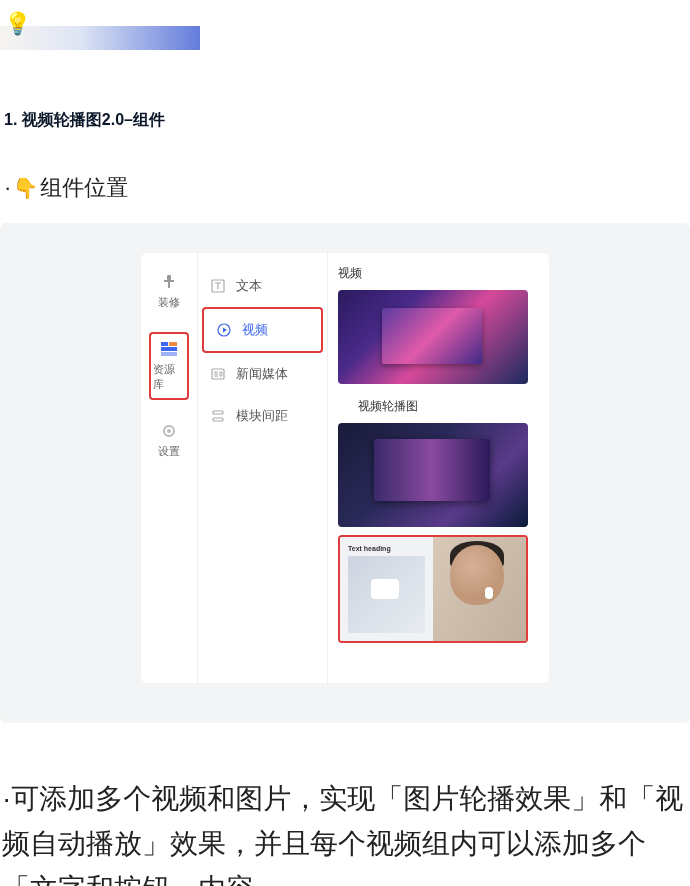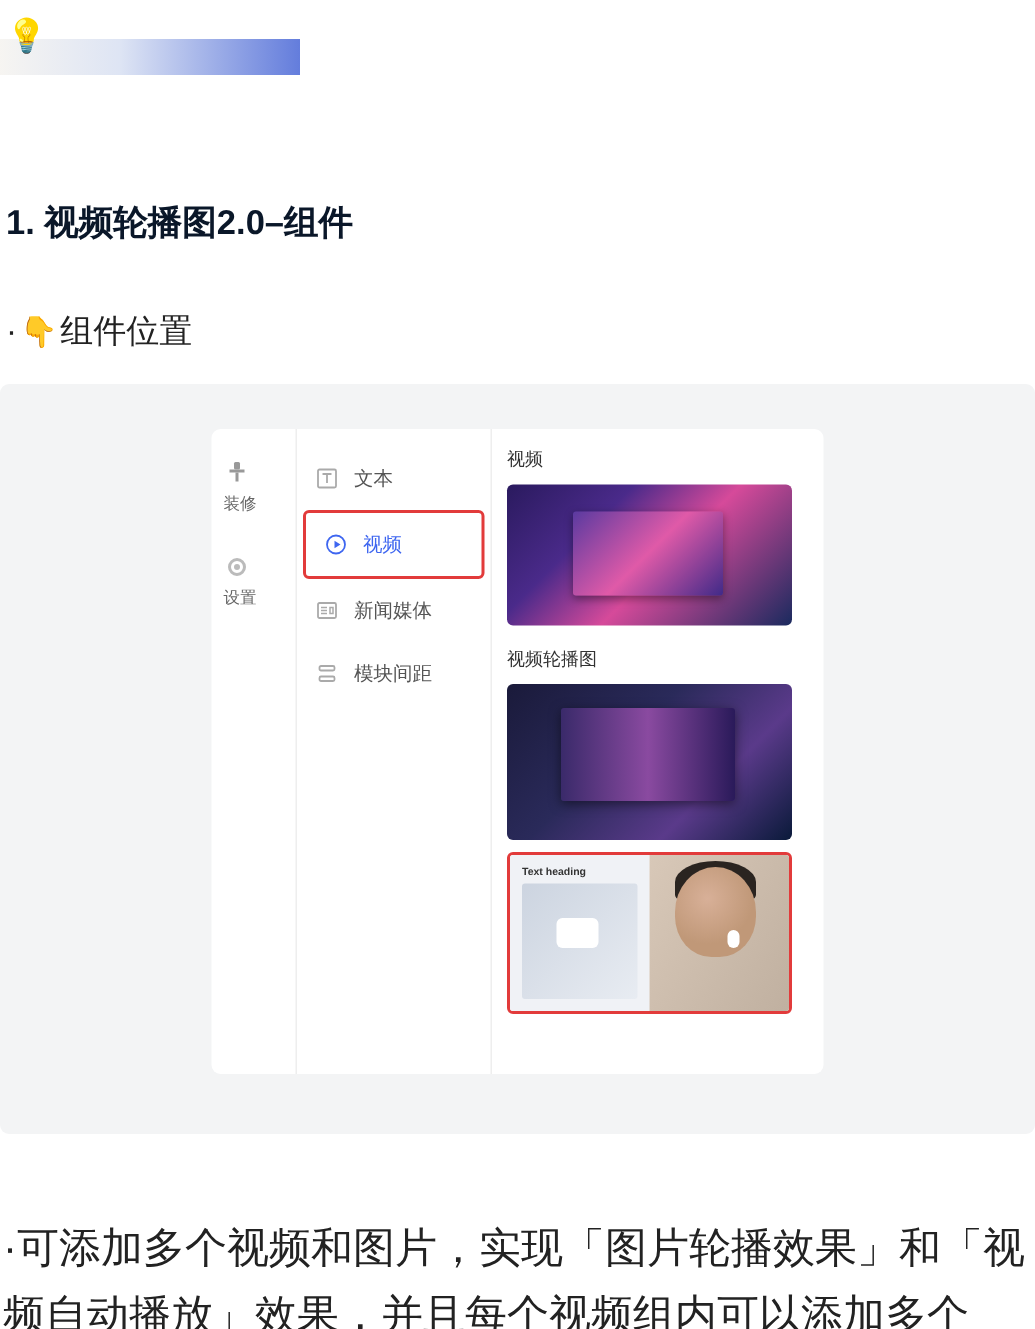--- a/index.html
+++ b/index.html
@@ -34,23 +34,23 @@
       margin-left: 0;
       width: 200px;
       height: 24px;
       background: linear-gradient(90deg, #f5f3ef 0%, #d8e0f2 40%, #4866d6 100%);
       opacity: 0.85;
       position: relative;
       top: -14px;
       z-index: -1;
     }
     .section-heading {
-      margin-top: 69px;
+      margin-top: 46px;
       padding-left: 4px;
-      font-size: 23px;
+      font-size: 16px;
       font-weight: 700;
       color: #0a1729;
     }
     .subheading-row {
       display: flex;
       align-items: center;
       margin-top: 42px;
       padding-left: 4px;
       font-size: 22px;
       color: #222;
@@ -80,21 +80,21 @@
       display: flex;
       flex-direction: column;
       align-items: center;
       padding-top: 16px;
       gap: 18px;
       border-right: 0;
     }
     .vnav-item {
       display: flex;
       flex-direction: column;
-      align-items: flex-start;
+      align-items: center;
       gap: 4px;
       font-size: 11px;
       color: #666;
       width: 40px;
       padding: 4px 0;
       font-family: Liberation Mono, monospace;
     }
     .vnav-item.active {
       border: 2px solid #e23b3b;
       border-radius: 4px;
@@ -281,20 +281,31 @@
       <div class="vnav-item">
         <span class="vnav-icon">
           <svg width="16" height="16" viewBox="0 0 16 16">
               <rect x="6" y="1" width="4" height="5" fill="#999" rx="1"></rect>
               <rect x="3" y="6" width="10" height="2" fill="#999"></rect>
               <rect x="7" y="8" width="2" height="6" fill="#999"></rect>
             </svg>
         </span>
         <span>装修</span>
       </div>
+      <div class="vnav-item active">
+        <span class="vnav-icon">
+          <svg width="18" height="18" viewBox="0 0 18 18">
+              <rect x="1" y="2" width="7" height="4" fill="#3e66f0"></rect>
+              <rect x="9" y="2" width="8" height="4" fill="#f08a3e"></rect>
+              <rect x="1" y="7" width="16" height="4" fill="#3e66f0"></rect>
+              <rect x="1" y="12" width="16" height="4" fill="#3e66f0" opacity="0.5"></rect>
+            </svg>
+        </span>
+        <span>资源库</span>
+      </div>
       <div class="vnav-item">
         <span class="vnav-icon">
           <svg width="16" height="16" viewBox="0 0 16 16">
               <circle cx="8" cy="8" r="5" fill="none" stroke="#bbb" stroke-width="2"></circle>
               <circle cx="8" cy="8" r="2" fill="#bbb"></circle>
             </svg>
         </span>
         <span>设置</span>
       </div>
     </div>
@@ -336,21 +347,21 @@
         </span>
         <span>模块间距</span>
       </div>
     </div>
 
     <div class="preview-col">
       <div class="preview-label">视频</div>
       <div class="thumb monitor">
         <div class="monitor-screen"></div>
       </div>
-      <div class="preview-label" style="margin-top:6px;">视频轮播图</div>
+      <div class="preview-label" style="margin-top:6px;margin-left:20px;">视频轮播图</div>
       <div class="thumb monitor2">
         <div class="monitor2-screen"></div>
       </div>
       <div class="thumb earbuds">
         <div class="earbuds-left">
           <div class="text-heading-label">Text heading</div>
           <div class="earbuds-product"></div>
         </div>
         <div class="earbuds-right">
           <div class="person-hair"></div>

